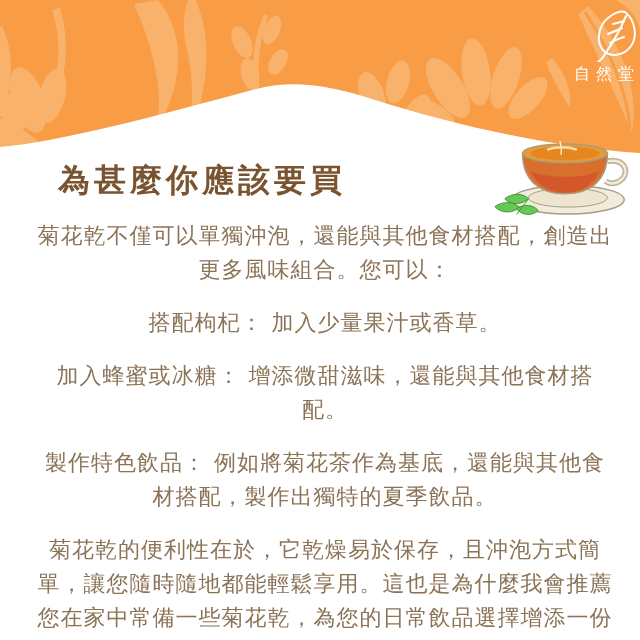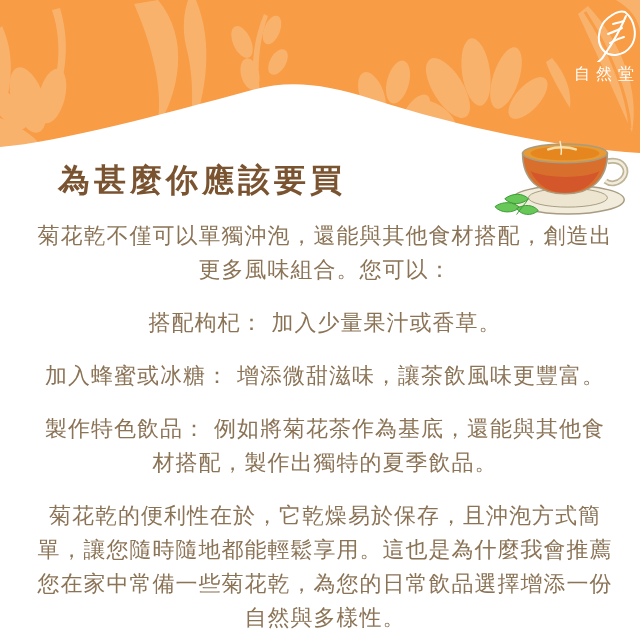--- a/index.html
+++ b/index.html
@@ -118,18 +118,18 @@
       <path d="M18,62 C26,56 36,56 42,62 C36,68 24,69 18,62 Z"></path>
       <path d="M8,70 C16,64 27,65 33,71 C26,77 14,77 8,70 Z"></path>
       <path d="M30,72 C38,67 47,68 52,74 C45,80 35,79 30,72 Z"></path>
       <path d="M42,62 C38,68 34,72 30,78" fill="none"></path>
     </g>
   </svg>
 
   <div class="content">
     <p>菊花乾不僅可以單獨沖泡，還能與其他食材搭配，創造出更多風味組合。您可以：</p>
     <p>搭配枸杞： 加入少量果汁或香草。</p>
-    <p>加入蜂蜜或冰糖： 增添微甜滋味，讓茶飲風味更豐富。</p>
+    <p>加入蜂蜜或冰糖： 增添微甜滋味，還能與其他食材搭配。</p>
     <p>製作特色飲品： 例如將菊花茶作為基底，還能與其他食材搭配，製作出獨特的夏季飲品。</p>
     <p>菊花乾的便利性在於，它乾燥易於保存，且沖泡方式簡單，讓您隨時隨地都能輕鬆享用。這也是為什麼我會推薦您在家中常備一些菊花乾，為您的日常飲品選擇增添一份自然與多樣性。</p>
   </div>
 
 </div>
 
 </body></html>

